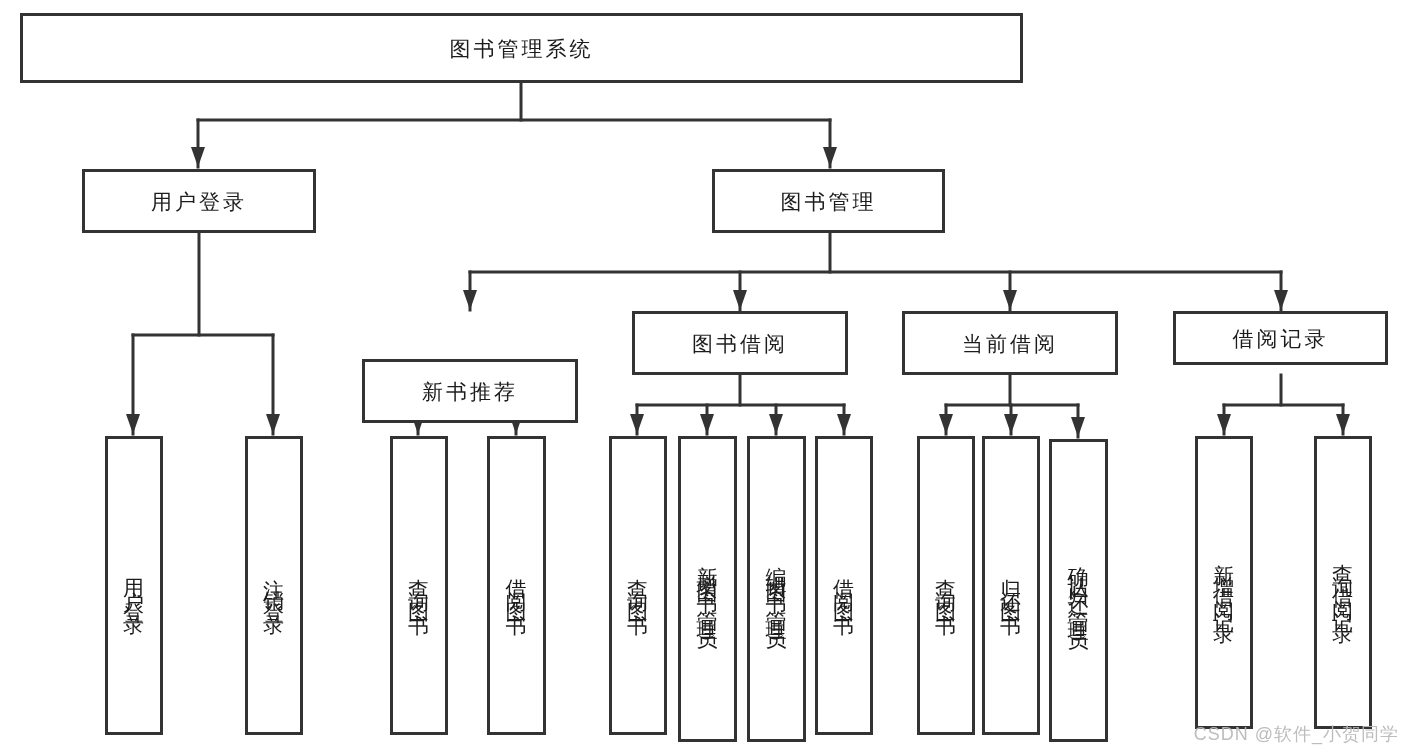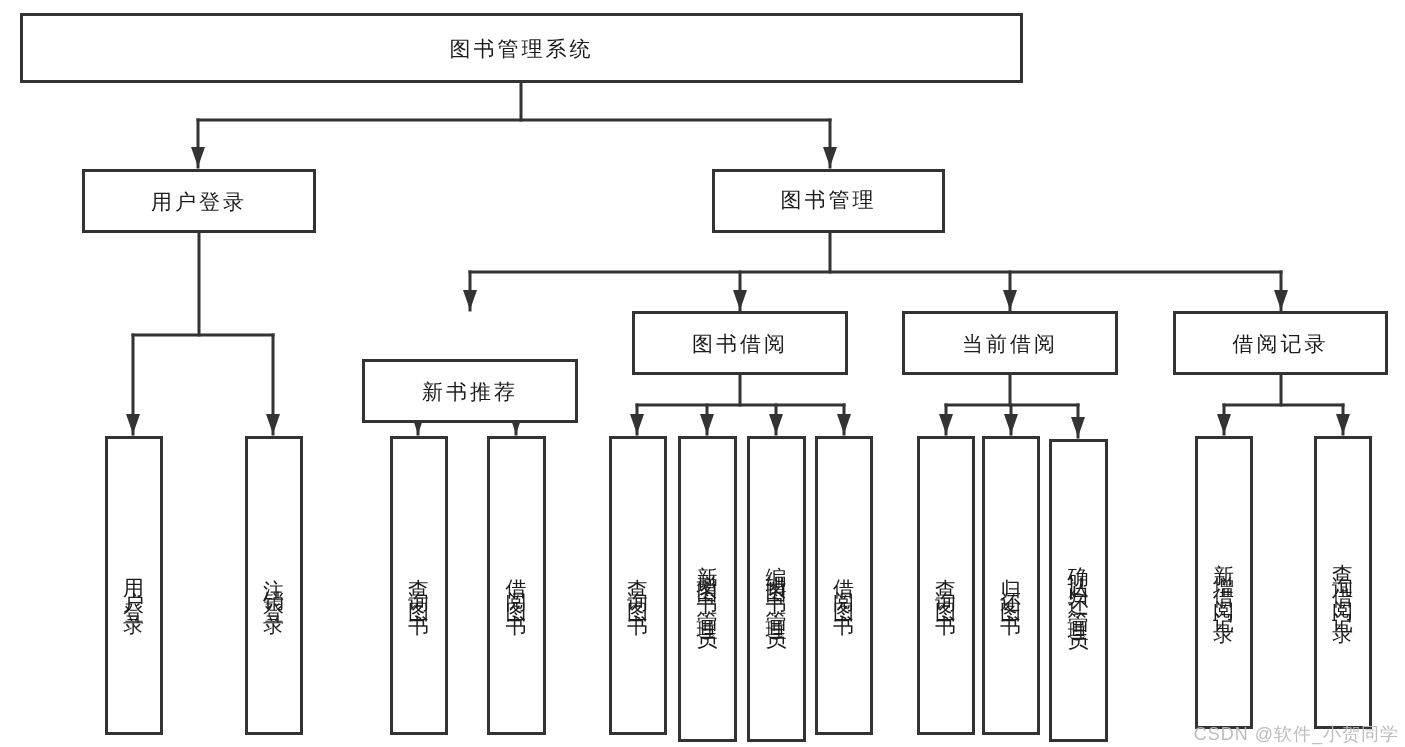--- a/index.html
+++ b/index.html
@@ -109,34 +109,34 @@
     </g>
   </svg>
 
   <div class="node" style="left:20px; top:13px; width:1003px; height:70px;">
     <span class="lbl">图书管理系统</span>
   </div>
 
   <div class="node" style="left:82px; top:169px; width:234px; height:64px;">
     <span class="lbl">用户登录</span>
   </div>
-  <div class="node" style="left:712px; top:169px; width:233px; height:64px;font-family:Liberation Mono, monospace;">
+  <div class="node" style="left:712px; top:169px; width:233px; height:64px;">
     <span class="lbl">图书管理</span>
   </div>
 
   <div class="node" style="left:362px; top:311px; width:216px; height:64px;margin-top:48px;">
     <span class="lbl">新书推荐</span>
   </div>
   <div class="node" style="left:902px; top:311px; width:216px; height:64px;">
     <span class="lbl">当前借阅</span>
   </div>
   <div class="node" style="left:632px; top:311px; width:216px; height:64px;">
     <span class="lbl">图书借阅</span>
   </div>
-  <div class="node" style="left:1173px; top:311px; width:215px; height:64px;">
+  <div class="node" style="left:1173px; top:311px; width:215px; height:54px;">
     <span class="lbl">借阅记录</span>
   </div>
 
   <div class="node leaf" style="left:105px; top:436px; width:58px; height:299px;">
     <span class="lbl">用户登录</span>
   </div>
   <div class="node leaf" style="left:245px; top:436px; width:58px; height:299px;">
     <span class="lbl">注销登录</span>
   </div>
 

